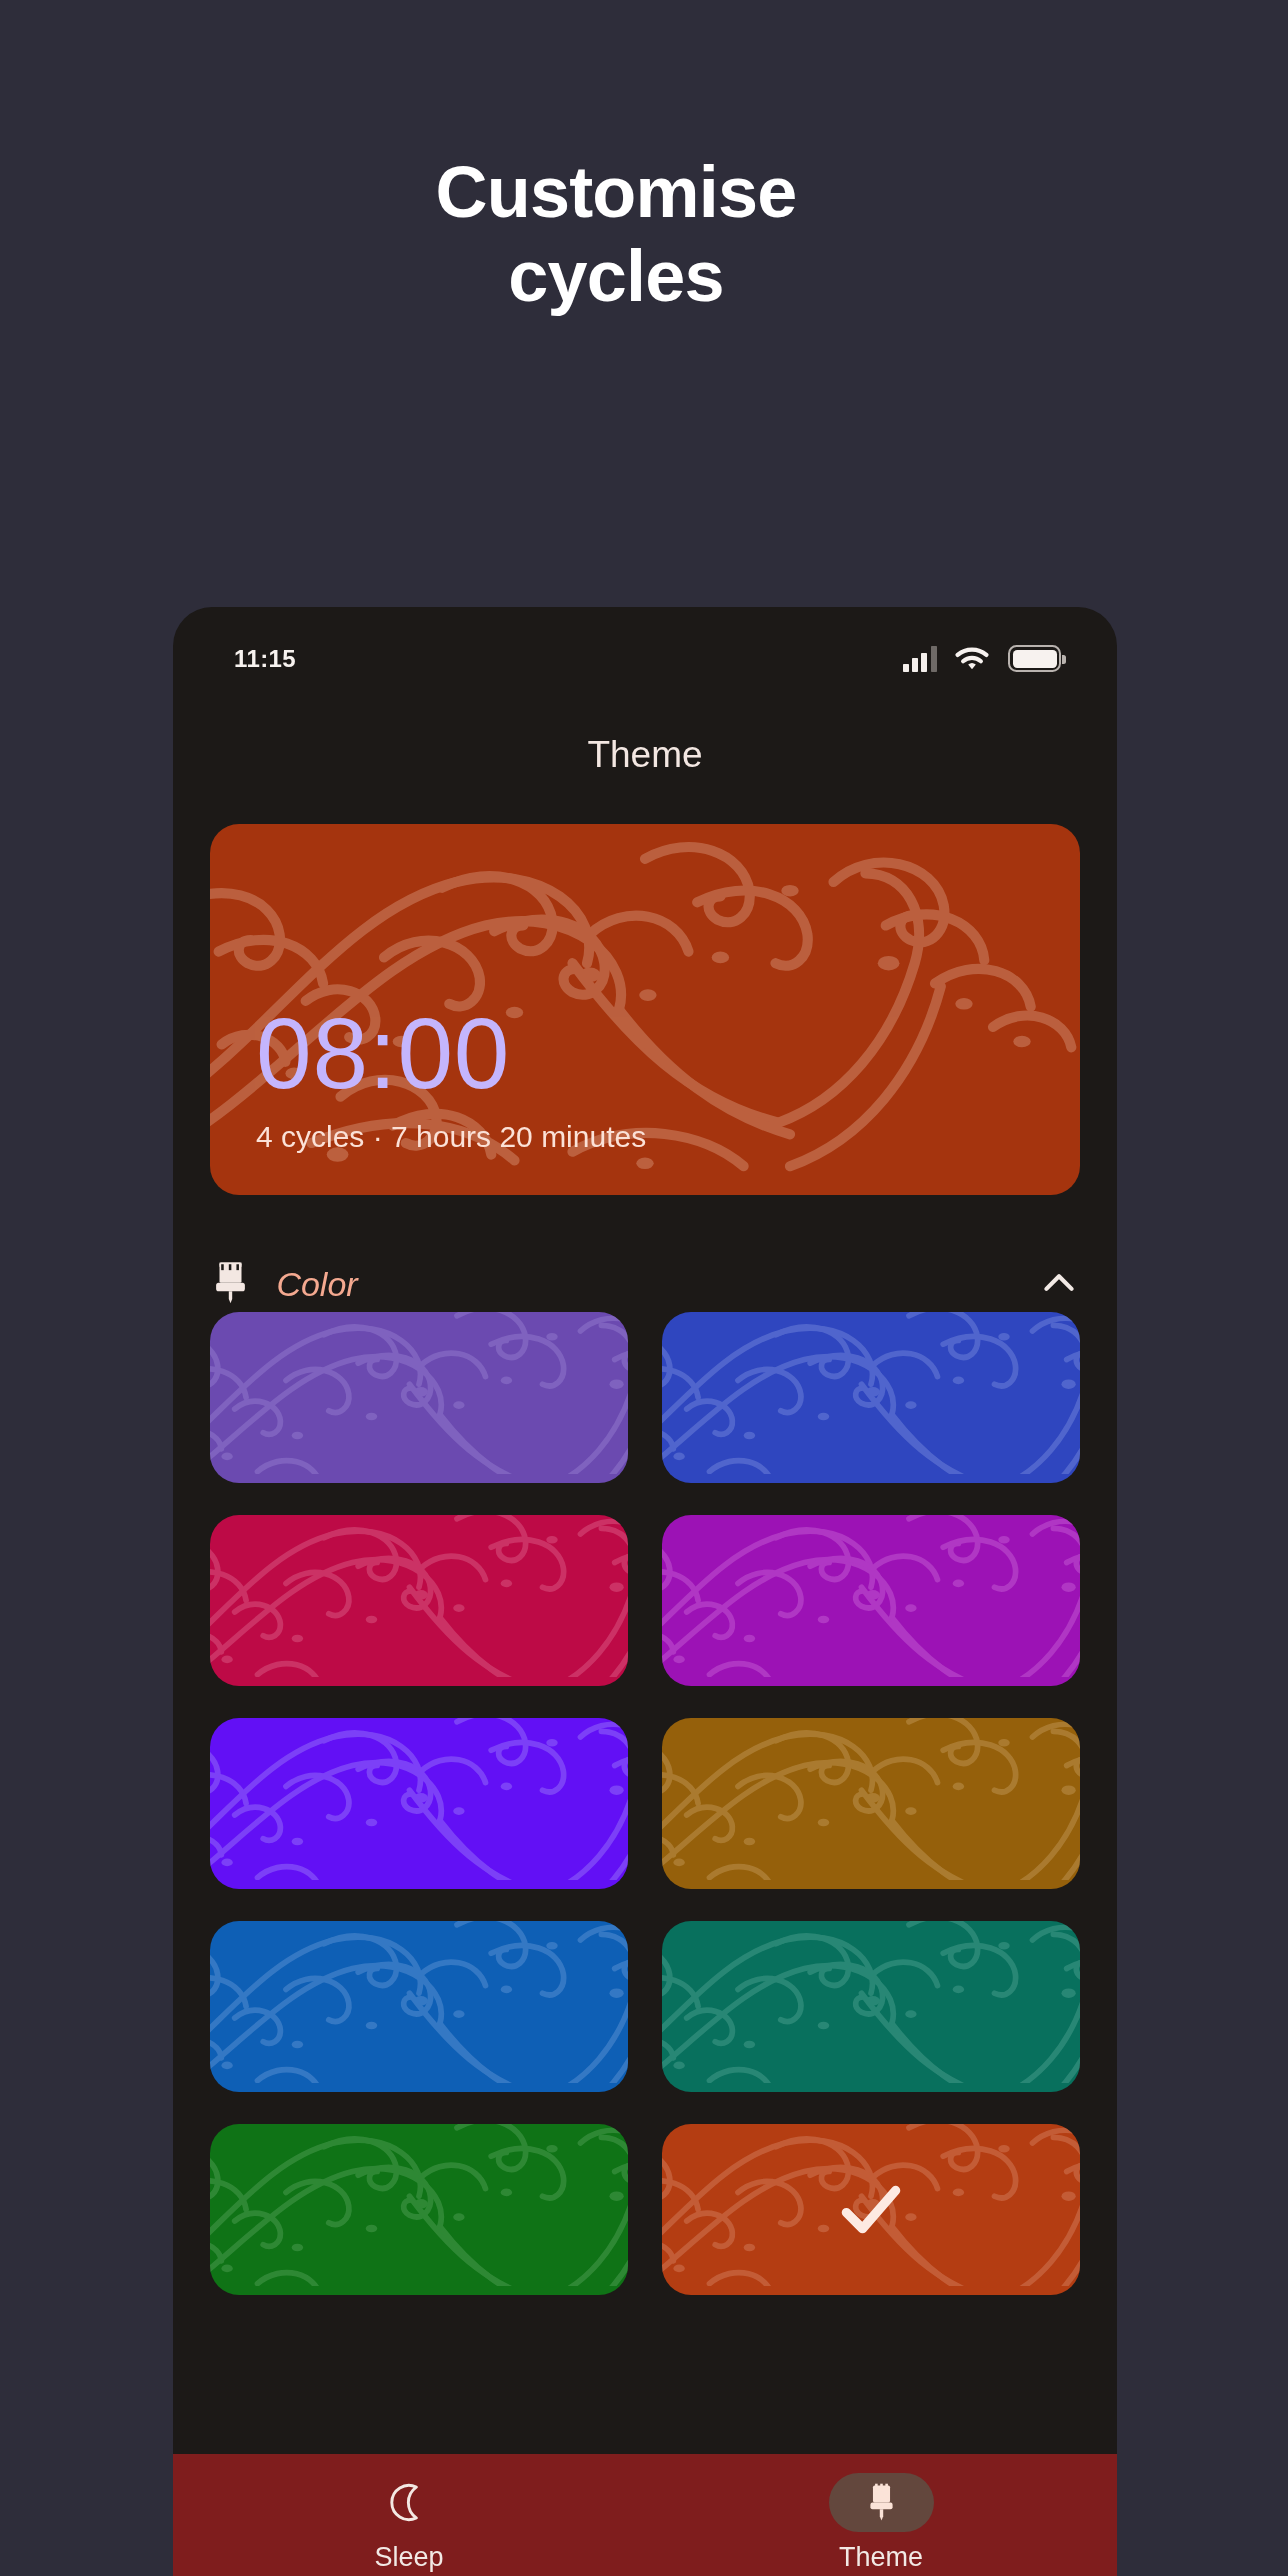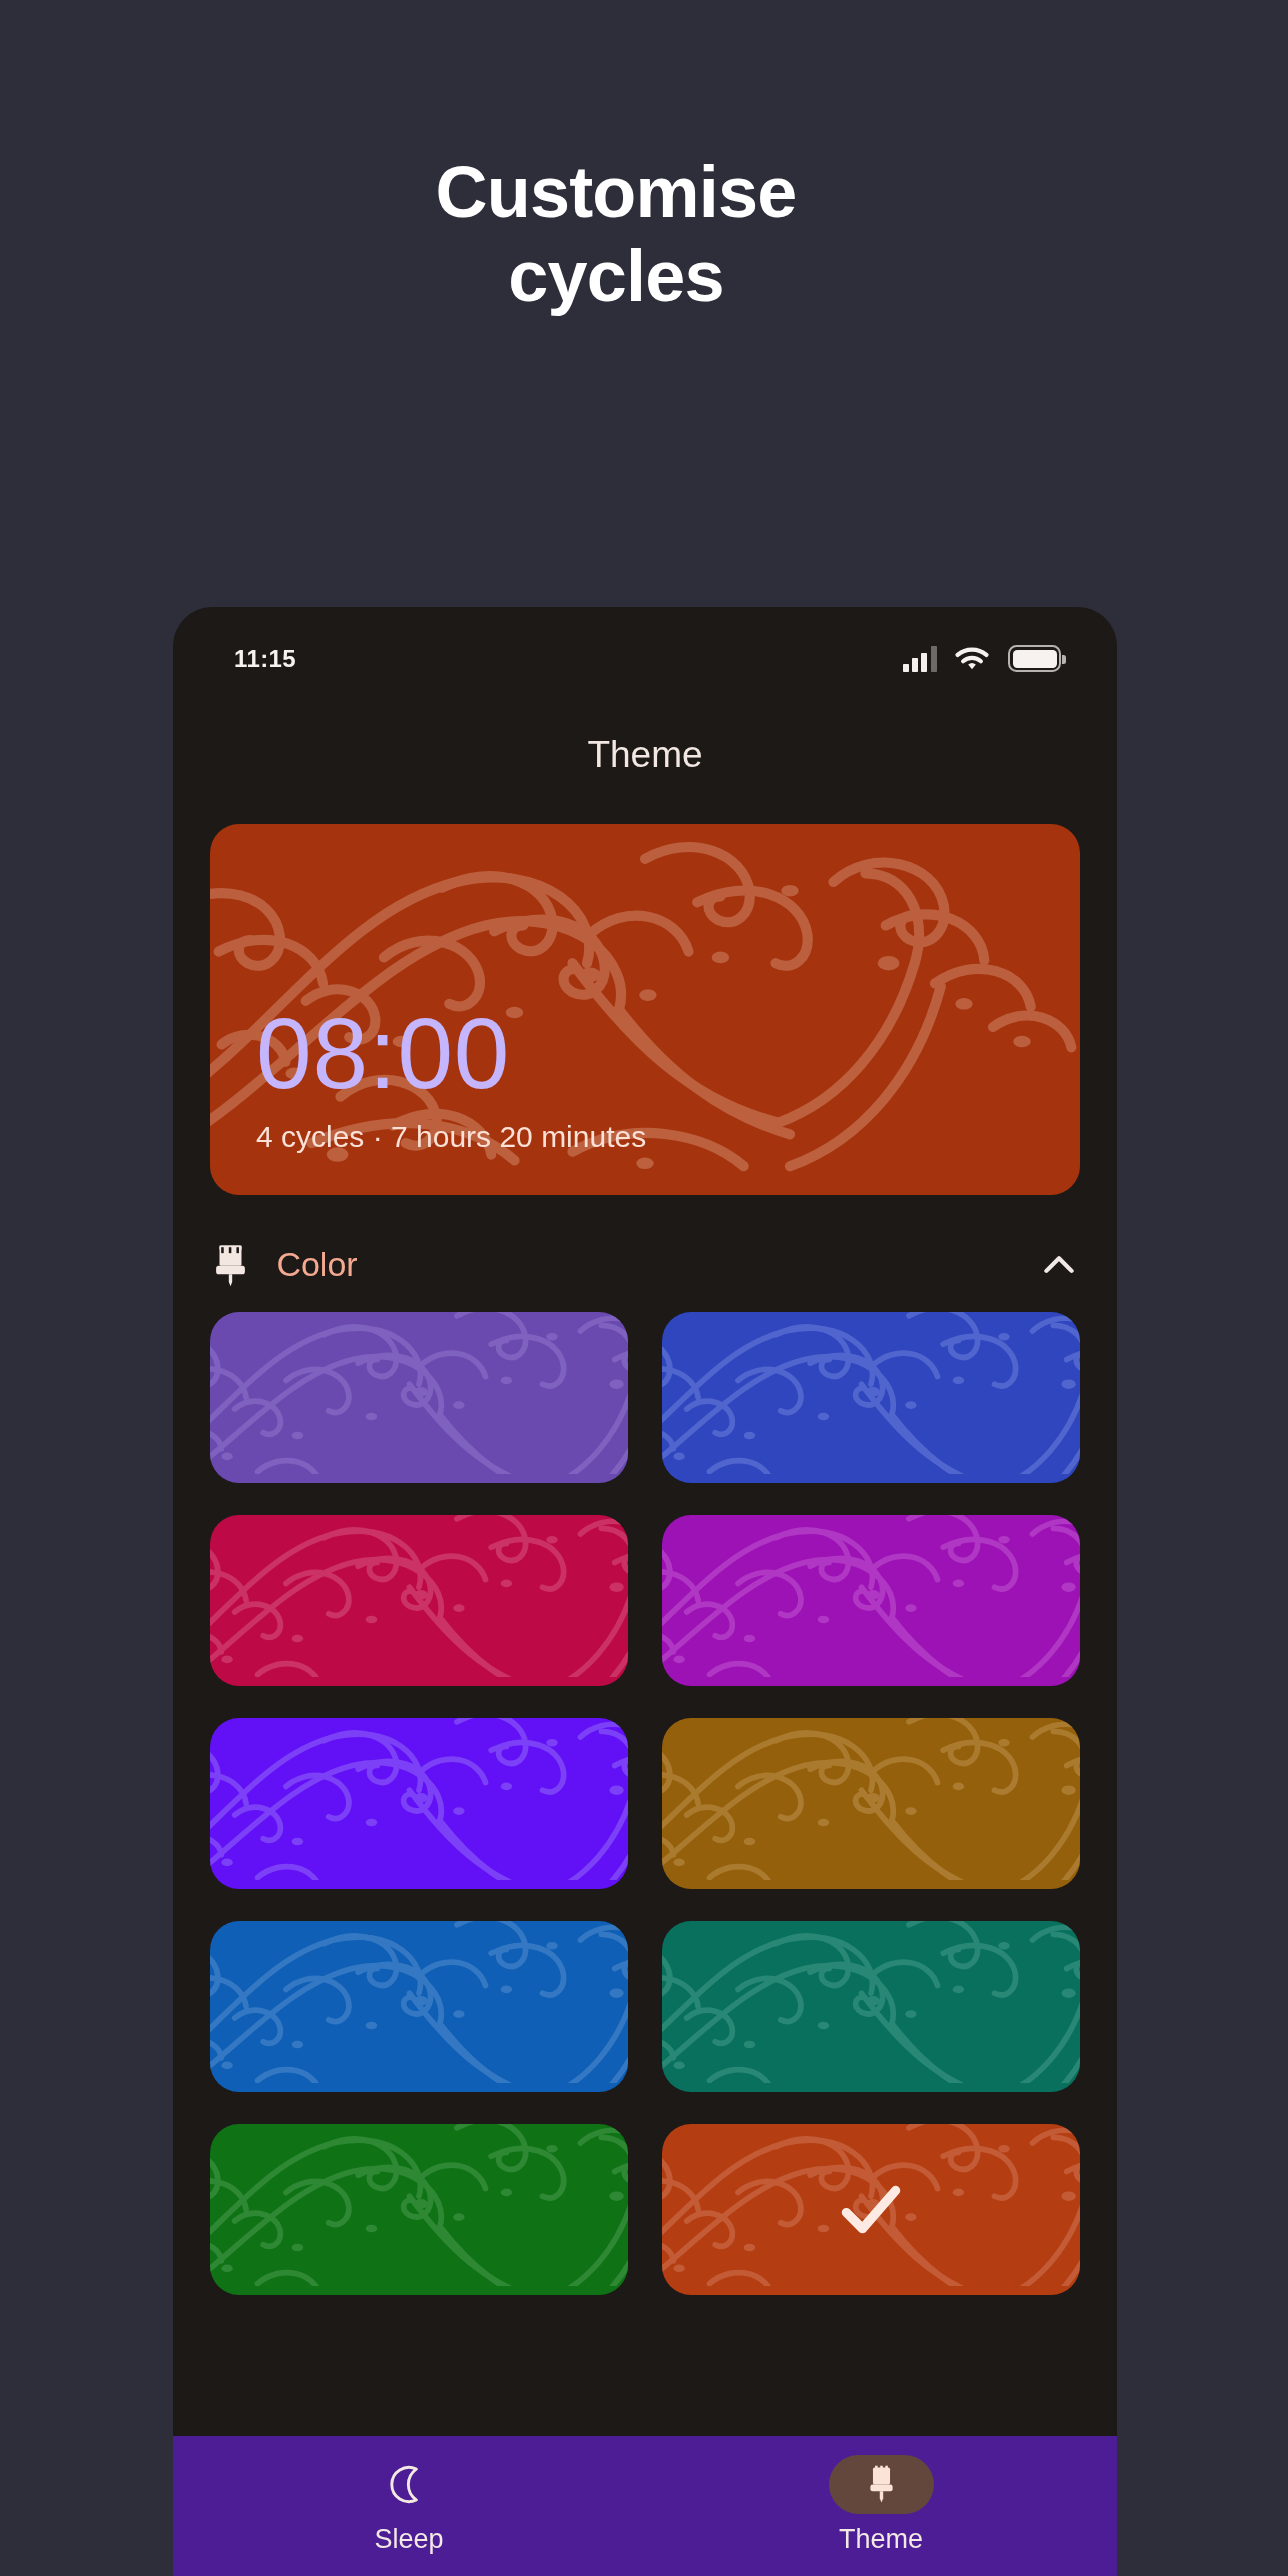--- a/index.html
+++ b/index.html
@@ -147,24 +147,25 @@
   .hero-sub {
     color: #fbe1d7;
     font-size: 30px;
     font-weight: 400;
     margin-top: 17px;
   }
 
   
   .section-row {
     display: flex;
-    align-items: center;
+    align-items: flex-end;
     margin: 30.5px 37px 0 37px;
     height: 78px;
     gap: 25.4px;
+    font-style: italic;
   }
   .brush-ico { width: 41px; height: 44px; flex: none; }
   .section-label {
     flex: 1;
     color: #f4a990;
     font-size: 34px;
   }
   .chev { width: 42px; height: 42px; flex: none; }
 
   
@@ -187,22 +188,22 @@
     transform: translate(-50%,-50%);
     width: 73px; height: 73px;
     z-index: 3;
   }
 
   
   .tabbar {
     position: absolute;
     left: 0; bottom: 0;
     width: 100%;
-    height: 140px;
-    background: #4c1d95;
+    height: 122px;
+    background: #7f1d1d;
     display: flex;
     align-items: flex-start;
     padding-top: 18.6px;
   }
   .tab {
     flex: 1;
     display: flex;
     flex-direction: column;
     align-items: center;
     gap: 10.2px;

